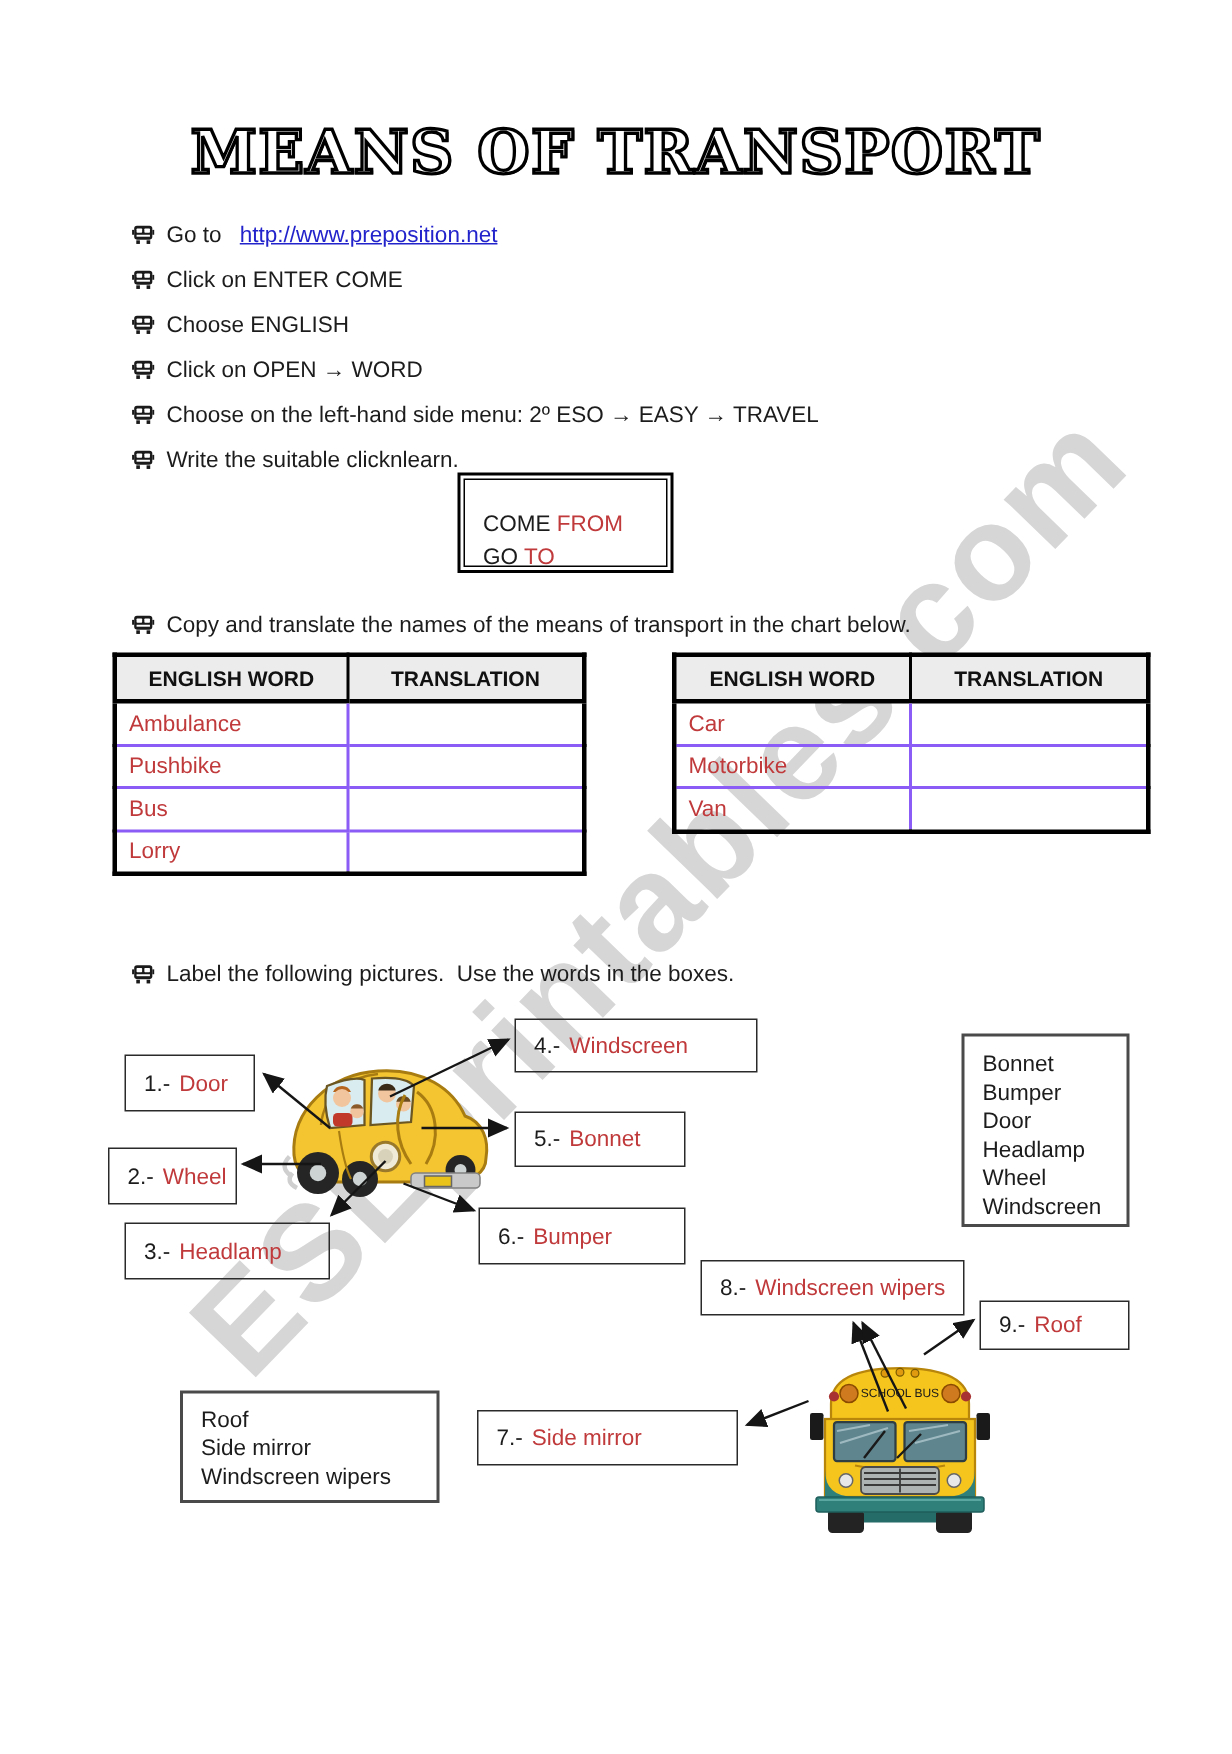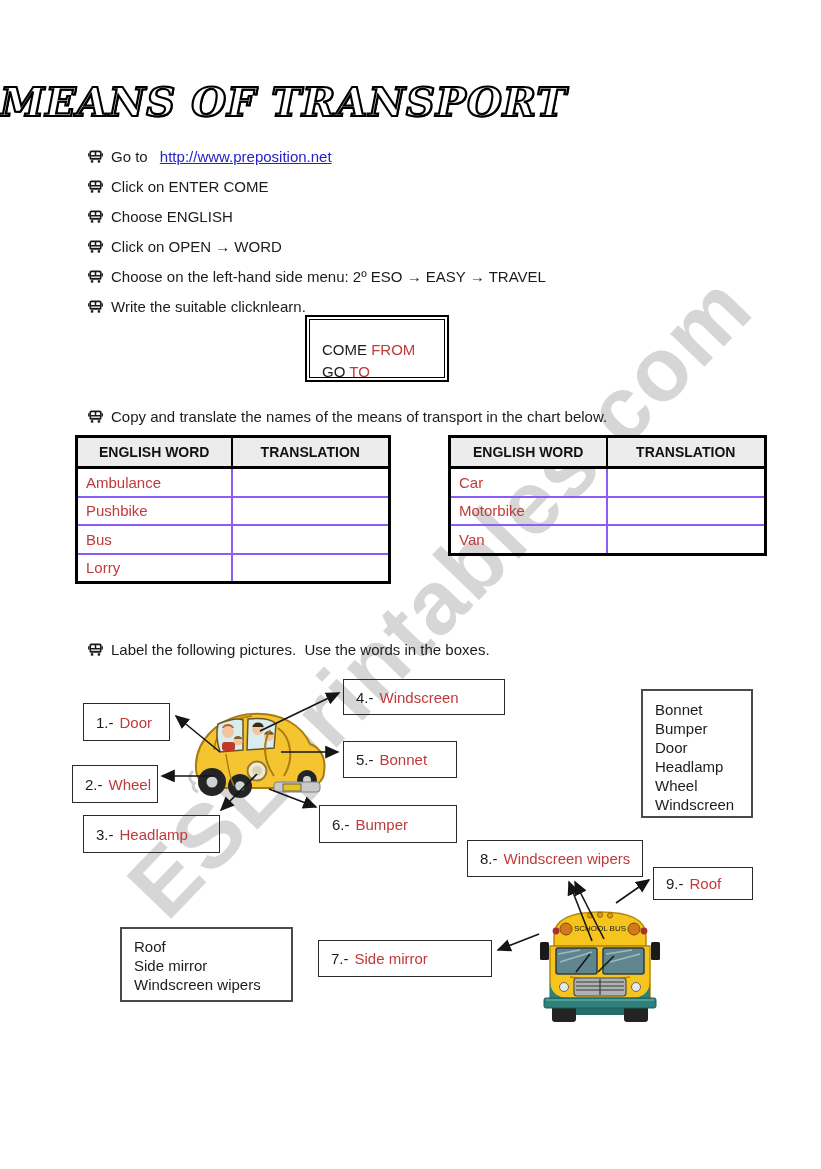--- a/index.html
+++ b/index.html
@@ -4,23 +4,23 @@
 <style>
   html,body{margin:0;padding:0;}
   body{background:#fff;}
   .page{position:relative;width:821px;height:1169px;background:#fff;overflow:hidden;
         font-family:"Liberation Sans",sans-serif;color:#1c1c1c;}
   
   .watermark{position:absolute;left:-40px;top:545px;width:960px;text-align:center;
              font-size:90px;font-weight:bold;letter-spacing:2px;color:#d6d6d6;
              transform:rotate(-46deg);white-space:nowrap;z-index:0;}
   
-  .title{position:absolute;top:78px;left:0;width:100%;margin:0;
+  .title{position:absolute;top:78px;left:0;width:100%;text-align:center;margin:0;
          font-family:"DejaVu Serif",serif;font-size:40px;font-weight:bold;letter-spacing:1px;
-         color:#fff;-webkit-text-stroke:2.2px #000;text-shadow:1px 1px 0 #000;z-index:1;font-style:italic;}
+         color:#fff;-webkit-text-stroke:2.2px #000;text-shadow:1px 1px 0 #000;z-index:1;}
   
   .instr{position:absolute;left:88px;display:flex;align-items:center;gap:8px;
          font-size:15px;height:18px;z-index:2;white-space:pre;}
   .i0{top:147px}.i1{top:177px}.i2{top:207px}.i3{top:237px}.i4{top:267px}.i5{top:297px}
   .i-copy{top:407px}.i-label{top:640px}
   a.link{color:#2323cb;text-decoration:underline;}
   .bullet{flex:0 0 auto;display:inline-flex;}
   
   .prepbox{position:absolute;left:305px;top:315px;width:136px;height:59px;
            border:2px solid #000;padding:2px;z-index:2;background:transparent;}

